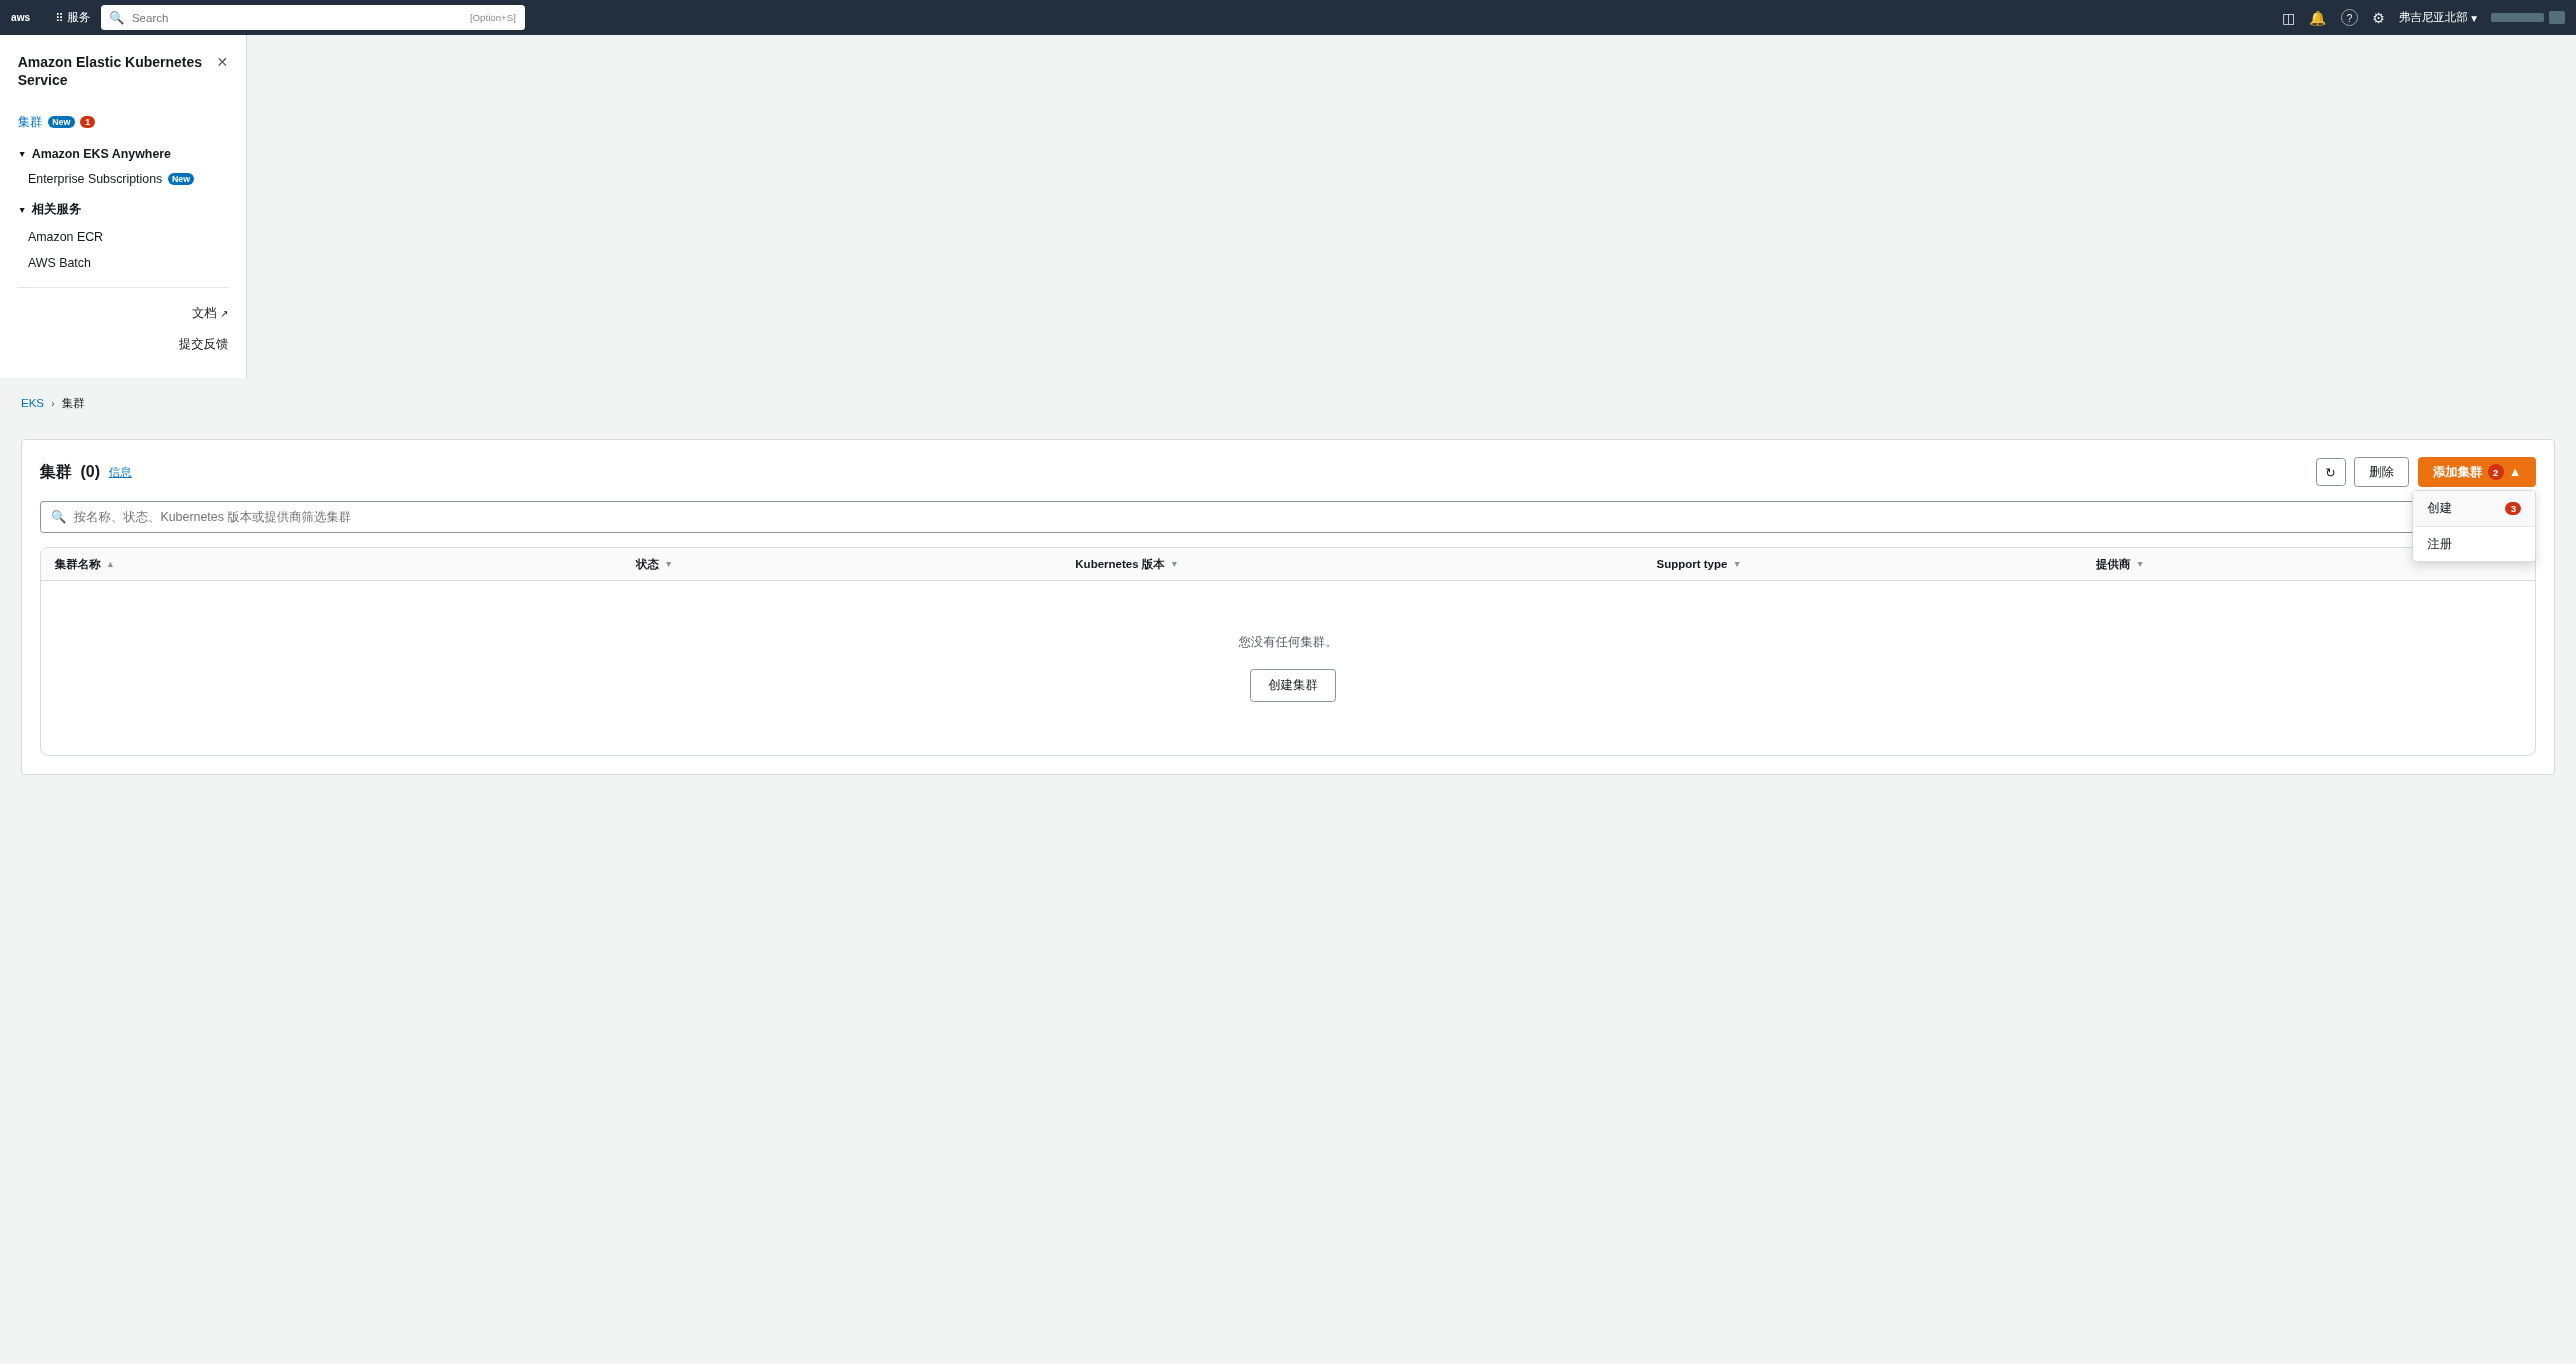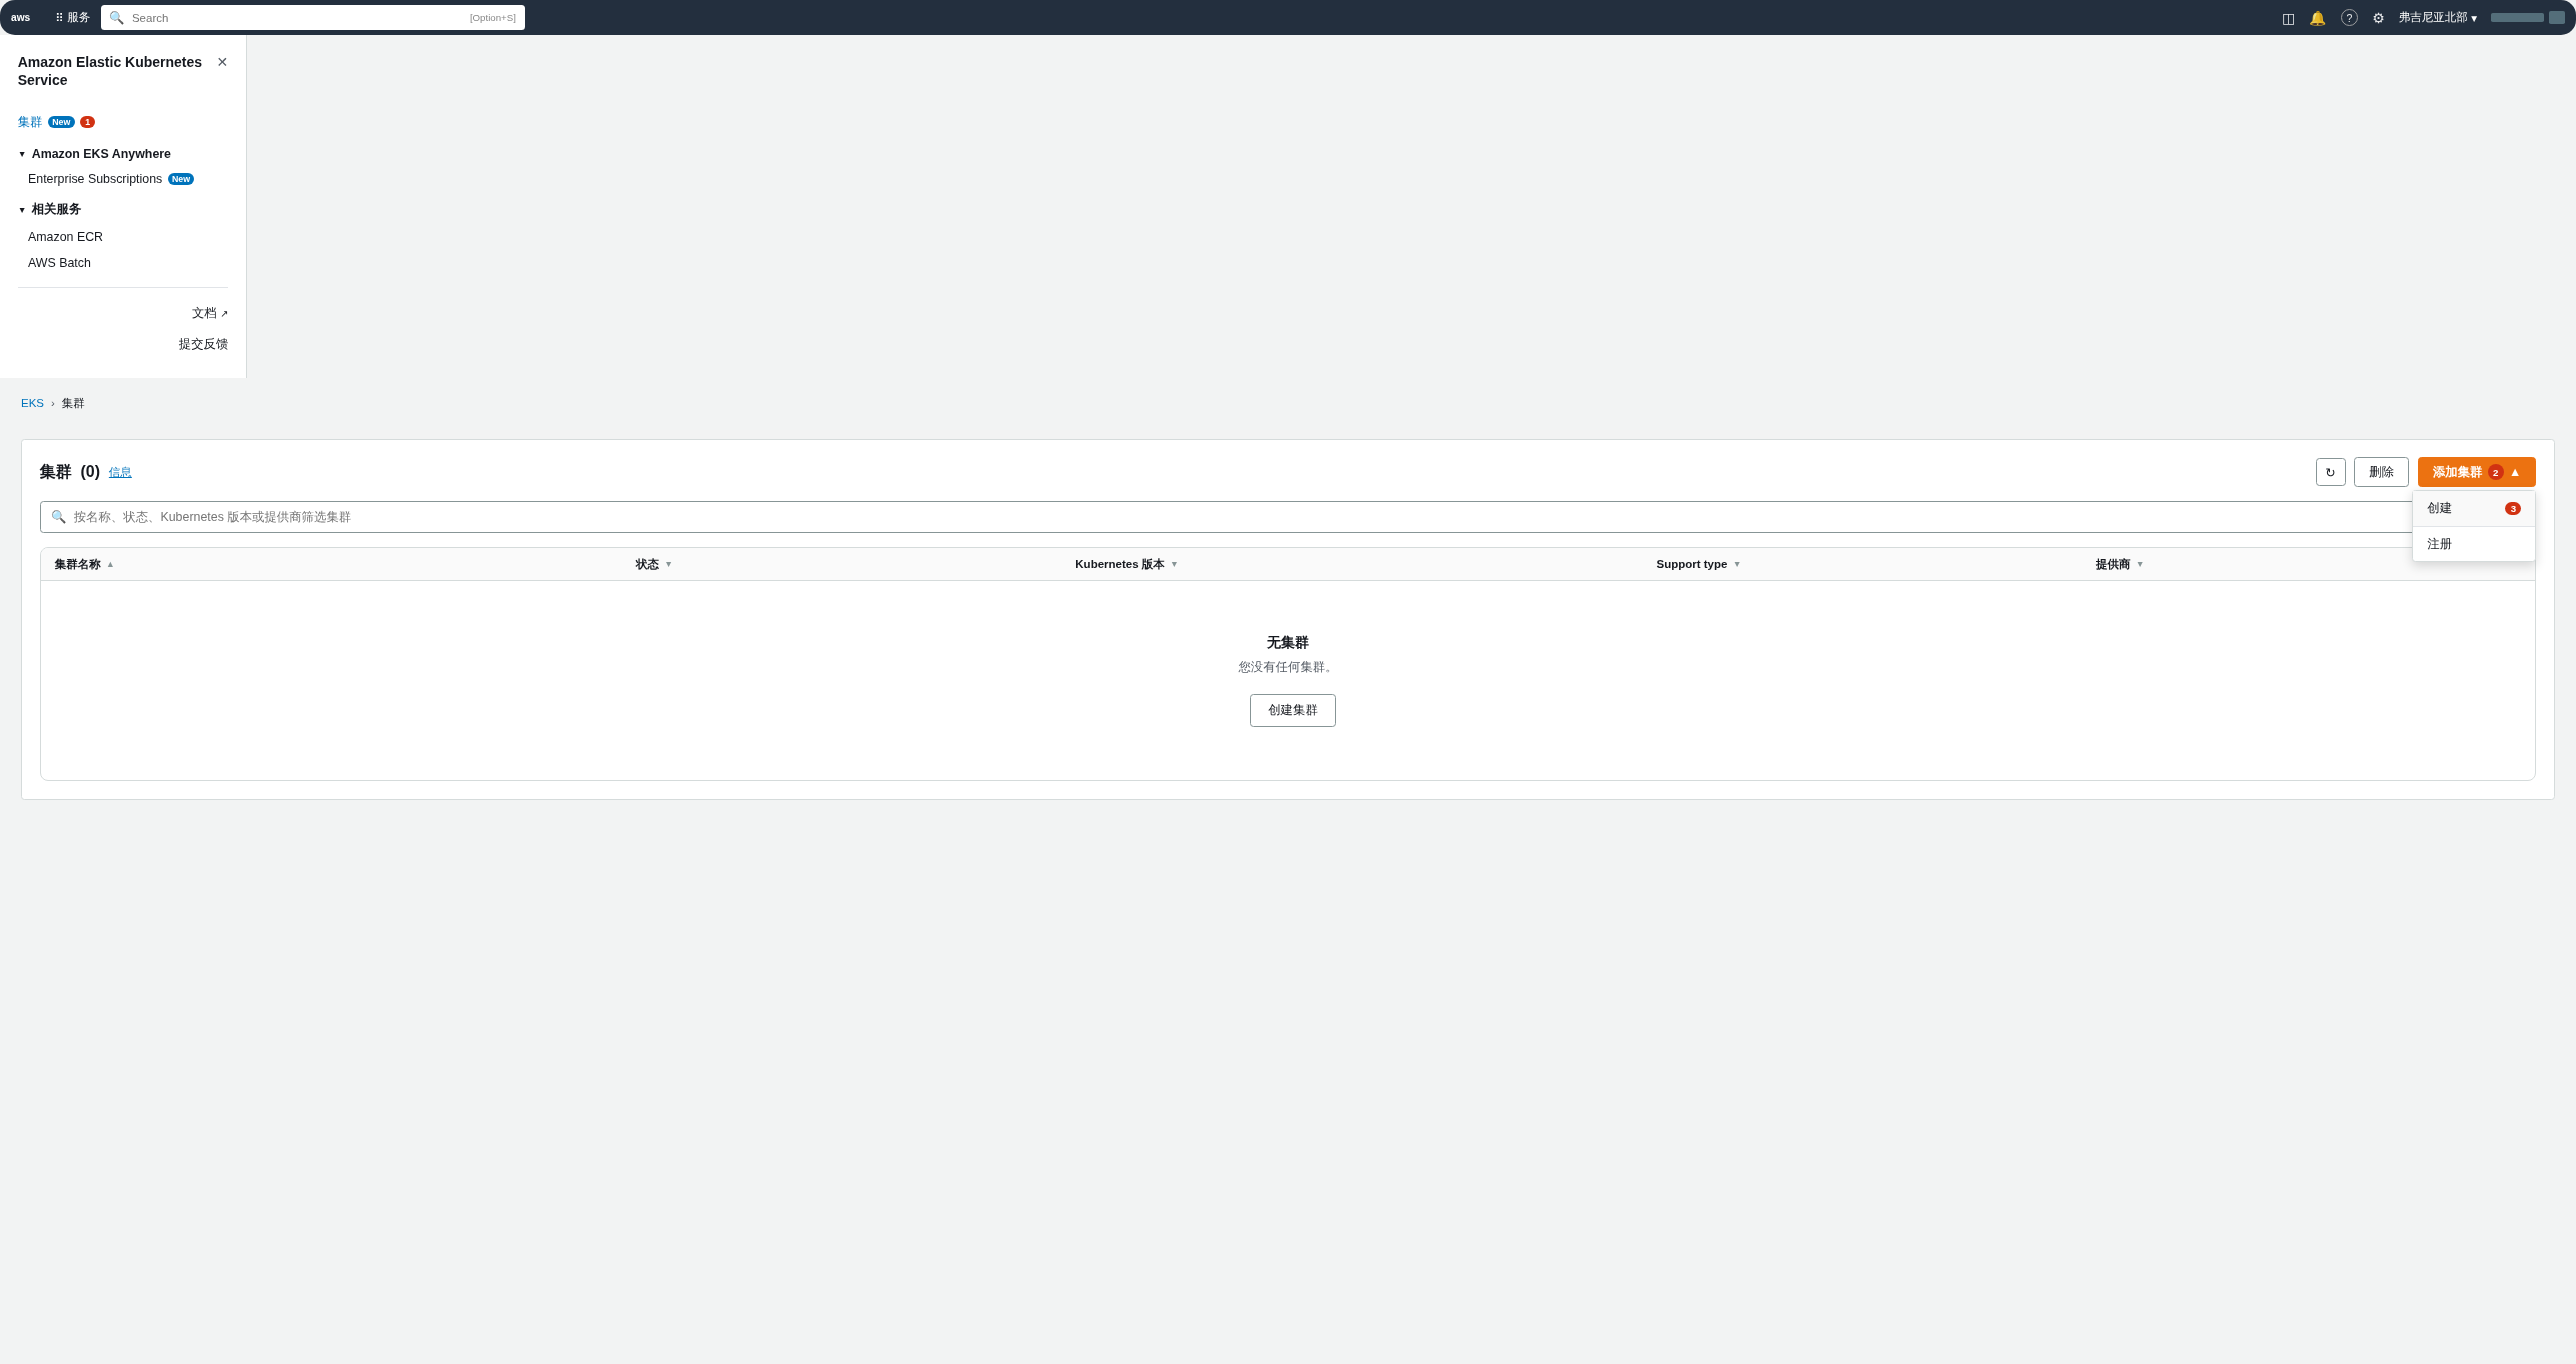--- a/index.html
+++ b/index.html
@@ -9,21 +9,20 @@
     .top-nav {
       display: flex;
       align-items: center;
       background: #232f3e;
       height: 35px;
       padding: 0 10.6px;
       gap: 10.6px;
       color: #fff;
       position: relative;
       z-index: 100;
-      border-radius: 15px;
     }
     .aws-logo {
       display: flex;
       align-items: center;
       gap: 3.5px;
     }
     .nav-services {
       display: flex;
       align-items: center;
       gap: 3.5px;
@@ -528,21 +527,20 @@
             <span>Support type</span>
             <span class="sort-icon">▼</span>
           </div>
           <div class="table-col-header">
             <span>提供商</span>
             <span class="sort-icon">▼</span>
           </div>
         </div>
 
         <div class="table-empty">
-          <div class="table-empty-title">无集群</div>
           <div class="table-empty-desc">您没有任何集群。</div>
           <button class="btn-create-cluster">创建集群</button>
         </div>
       </div>
     </div>
   </main>
 </div>
 
 
 </body></html>

